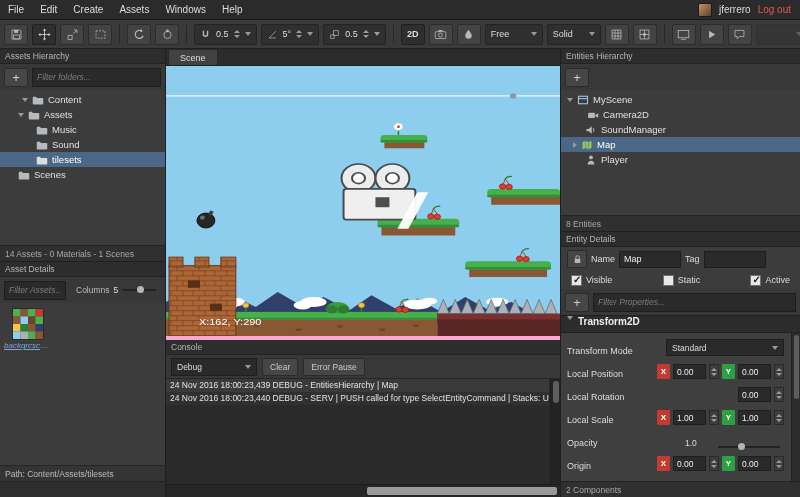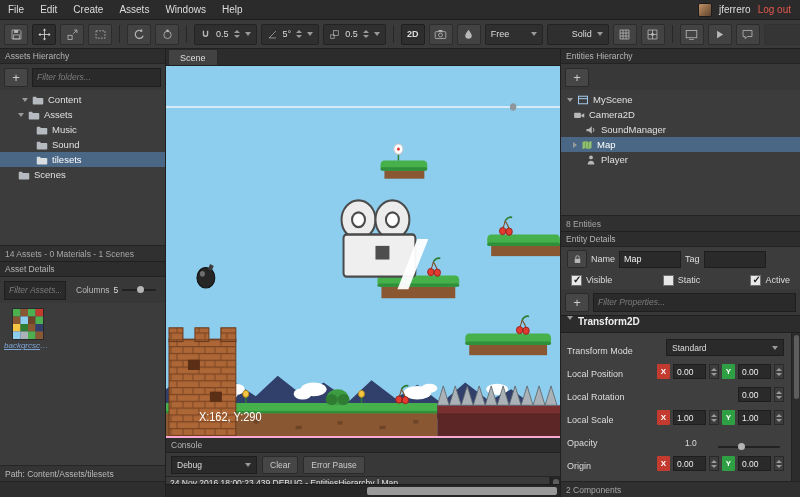--- a/index.html
+++ b/index.html
@@ -61,21 +61,21 @@
   .asset-thumb{width:32px;height:32px;border:1px solid #2a2a2a;background:#2f2f2f}
   .asset-name{color:#7ea7d8;font-style:italic;font-size:8px;text-decoration:underline;
     max-width:48px;white-space:nowrap;overflow:hidden;text-overflow:ellipsis}
   .path-bar{height:16px;flex:none;background:#343434;border-top:1px solid #262626;color:#bbb;
     font-size:8.5px;display:flex;align-items:center;padding:0 5px;white-space:nowrap;overflow:hidden}
   .left-filler{height:16px;flex:none;background:#2e2e2e;border-top:1px solid #232323}
   
   .scene-tabs{height:17px;flex:none;background:#2c2c2c;display:flex;align-items:flex-end;border-bottom:1px solid #1f1f1f}
   .scene-tab{height:16px;background:#424242;color:#ddd;font-size:9px;padding:0 11px;display:flex;
     align-items:center;margin-left:2px;border:1px solid #292929;border-bottom:none}
-  .scene-view{height:372px;flex:none;position:relative;overflow:hidden;border-bottom:2px solid #f9a8d4}
+  .scene-view{height:274px;flex:none;position:relative;overflow:hidden;border-bottom:4px solid #f9a8d4}
   .scene-view svg{display:block;width:100%;height:100%}
   
   .console{flex:1;min-height:0;display:flex;flex-direction:column;background:#2e2e2e}
   .console-controls{height:24px;flex:none;display:flex;align-items:center;gap:5px;padding:0 5px;background:#383838;border-bottom:1px solid #262626}
   .console-dd{width:86px;height:18px;background:#2a2a2a;border:1px solid #1e1e1e;display:flex;align-items:center;
     justify-content:space-between;padding:0 5px;color:#ddd;font-size:8.5px}
   .console-btn{height:18px;background:#464646;border:1px solid #2a2a2a;border-radius:2px;color:#ccc;
     font-size:8.5px;display:flex;align-items:center;padding:0 7px}
   .console-logs{flex:1;min-height:0;position:relative;background:#2a2a2a;overflow:hidden;padding-right:11px}
   .console-row{height:13px;line-height:13px;font-size:8.5px;color:#e3e3e3;white-space:nowrap;overflow:hidden;padding:0 4px}
@@ -218,21 +218,21 @@
     </div>
   <div class="tb-btn">
       <svg viewBox="0 0 16 16">
         <path d="M8 2c2 3 4 5 4 7.2a4 4 0 1 1-8 0C4 7 6 5 8 2z" fill="#b8b8b8"></path>
       </svg>
     </div>
   <div class="tb-dd" style="width:58px;justify-content:space-between">
     <span>Free</span>
     <span class="caret-dn"></span>
   </div>
-  <div class="tb-dd" style="width:62px;justify-content:flex-end">
+  <div class="tb-dd" style="width:54px;justify-content:space-between">
     <span>Solid</span>
     <span class="caret-dn"></span>
   </div>
   <div class="tb-btn">
       <svg viewBox="0 0 16 16">
         <path d="M2.5 2.5h11v11h-11zM2.5 6.2h11M2.5 9.9h11M6.2 2.5v11M9.9 2.5v11" fill="none" stroke="#b8b8b8"></path>
       </svg>
     </div>
   <div class="tb-btn">
       <svg viewBox="0 0 16 16">
@@ -533,21 +533,21 @@
         <div class="tree-row" style="padding-left:6px">
           <span class="caret-dn"></span>
           <span class="ic">
               <svg viewBox="0 0 16 16">
                 <rect x="2" y="3" width="12" height="10" fill="none" stroke="#9fc5e8" stroke-width="1.4"></rect>
                 <path d="M2 6.2h12" stroke="#9fc5e8" stroke-width="1.4"></path>
               </svg>
             </span>
           <span>MyScene</span>
         </div>
-        <div class="tree-row" style="padding-left:12px">
+        <div class="tree-row" style="padding-left:26px">
           <span class="ic">
               <svg viewBox="0 0 16 16">
                 <rect x="1.5" y="5" width="9" height="7" rx="1" fill="#b8b8b8"></rect>
                 <path d="M11 8l4-2.5v6L11 9.5z" fill="#b8b8b8"></path>
               </svg>
             </span>
           <span>Camera2D</span>
         </div>
         <div class="tree-row" style="padding-left:24px">
           <span class="ic">

